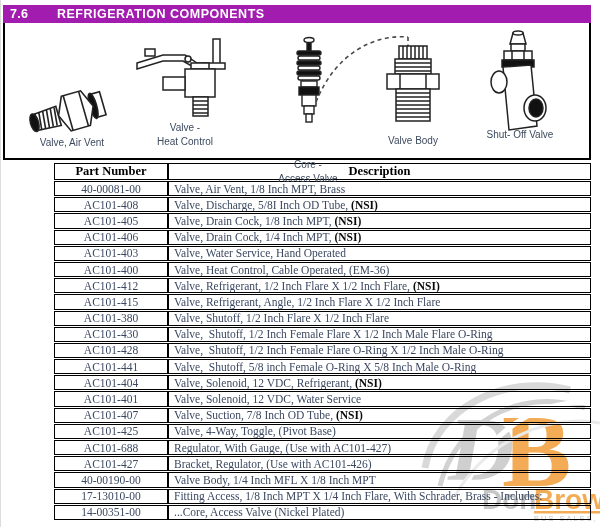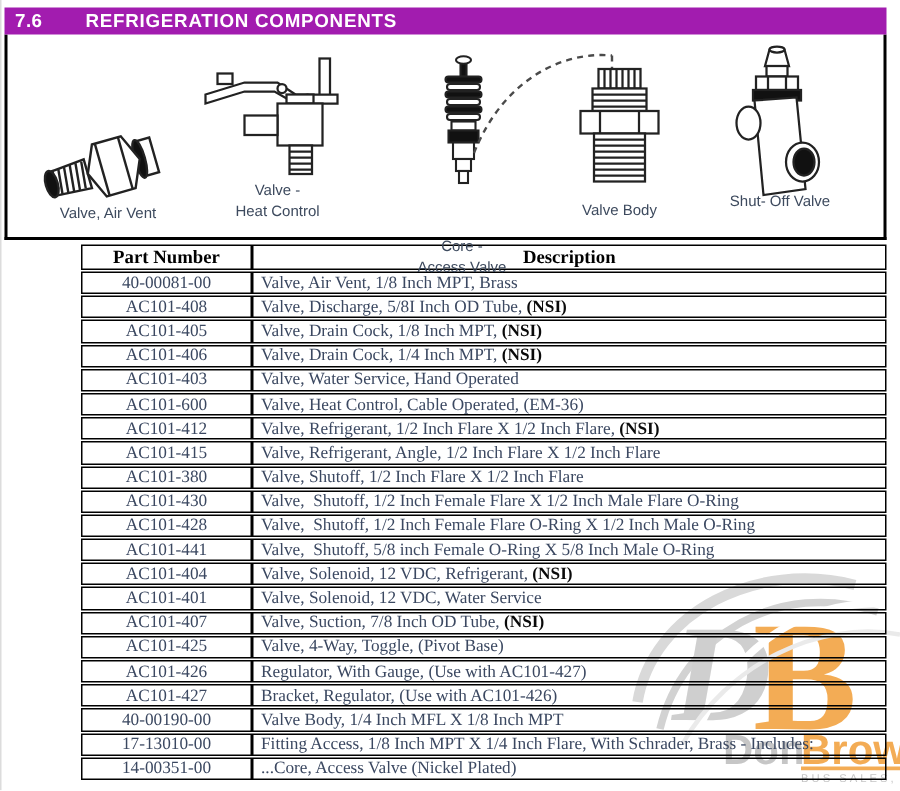--- a/index.html
+++ b/index.html
@@ -223,21 +223,21 @@
           </tr>
           <tr>
             <td class="pn">AC101-406</td>
             <td class="desc"><span class="desc-text">Valve, Drain Cock, 1/4 Inch MPT, </span><span class="bold-suffix">(NSI)</span></td>
           </tr>
           <tr>
             <td class="pn">AC101-403</td>
             <td class="desc"><span class="desc-text">Valve, Water Service, Hand Operated</span><span class="bold-suffix"></span></td>
           </tr>
           <tr>
-            <td class="pn">AC101-600</td>
+            <td class="pn">AC101-400</td>
             <td class="desc"><span class="desc-text">Valve, Heat Control, Cable Operated, (EM-36)</span><span class="bold-suffix"></span></td>
           </tr>
           <tr>
             <td class="pn">AC101-412</td>
             <td class="desc"><span class="desc-text">Valve, Refrigerant, 1/2 Inch Flare X 1/2 Inch Flare, </span><span class="bold-suffix">(NSI)</span></td>
           </tr>
           <tr>
             <td class="pn">AC101-415</td>
             <td class="desc"><span class="desc-text">Valve, Refrigerant, Angle, 1/2 Inch Flare X 1/2 Inch Flare</span><span class="bold-suffix"></span></td>
           </tr>
@@ -267,21 +267,21 @@
           </tr>
           <tr>
             <td class="pn">AC101-407</td>
             <td class="desc"><span class="desc-text">Valve, Suction, 7/8 Inch OD Tube, </span><span class="bold-suffix">(NSI)</span></td>
           </tr>
           <tr>
             <td class="pn">AC101-425</td>
             <td class="desc"><span class="desc-text">Valve, 4-Way, Toggle, (Pivot Base)</span><span class="bold-suffix"></span></td>
           </tr>
           <tr>
-            <td class="pn">AC101-426</td>
+            <td class="pn">AC101-688</td>
             <td class="desc"><span class="desc-text">Regulator, With Gauge, (Use with AC101-427)</span><span class="bold-suffix"></span></td>
           </tr>
           <tr>
             <td class="pn">AC101-427</td>
             <td class="desc"><span class="desc-text">Bracket, Regulator, (Use with AC101-426)</span><span class="bold-suffix"></span></td>
           </tr>
           <tr>
             <td class="pn">40-00190-00</td>
             <td class="desc"><span class="desc-text">Valve Body, 1/4 Inch MFL X 1/8 Inch MPT</span><span class="bold-suffix"></span></td>
           </tr>

